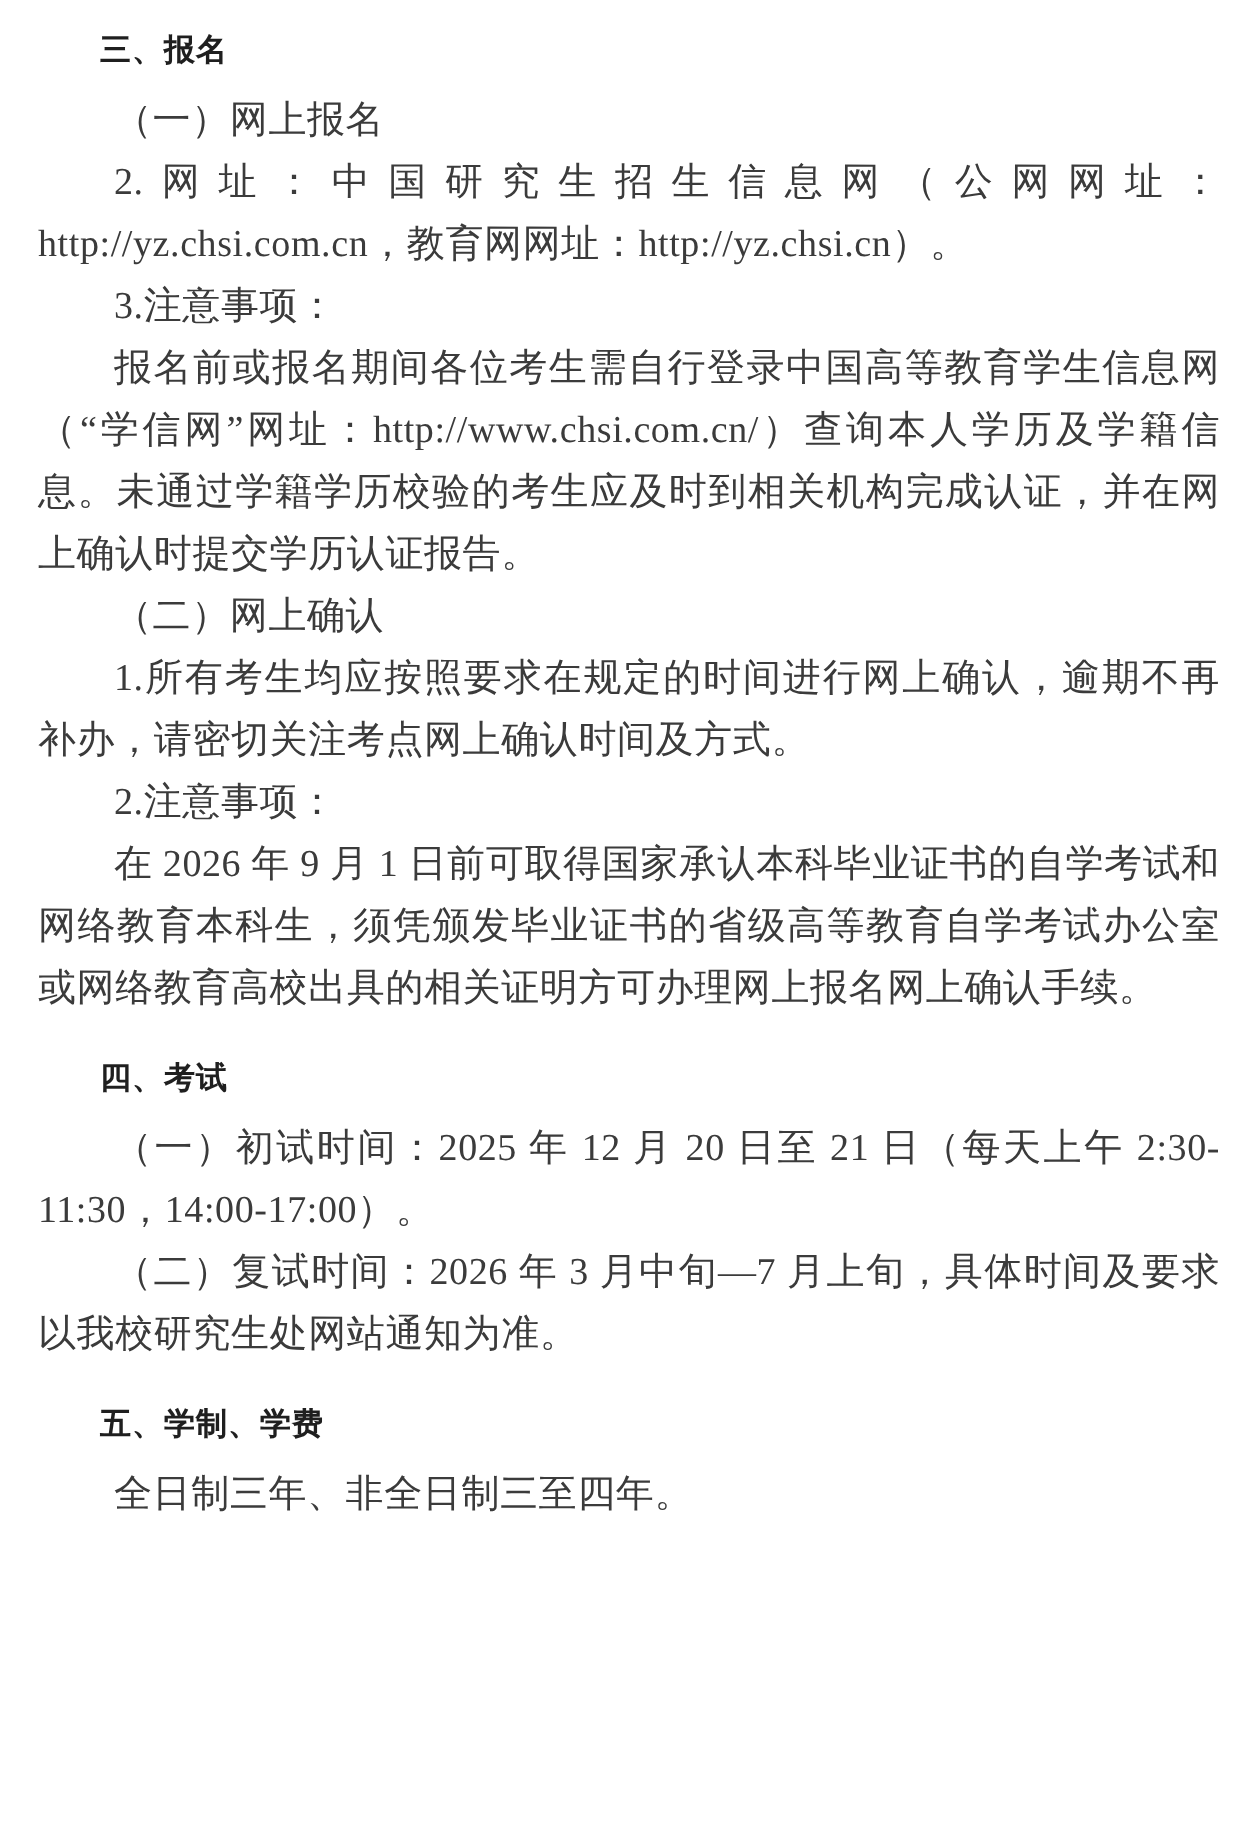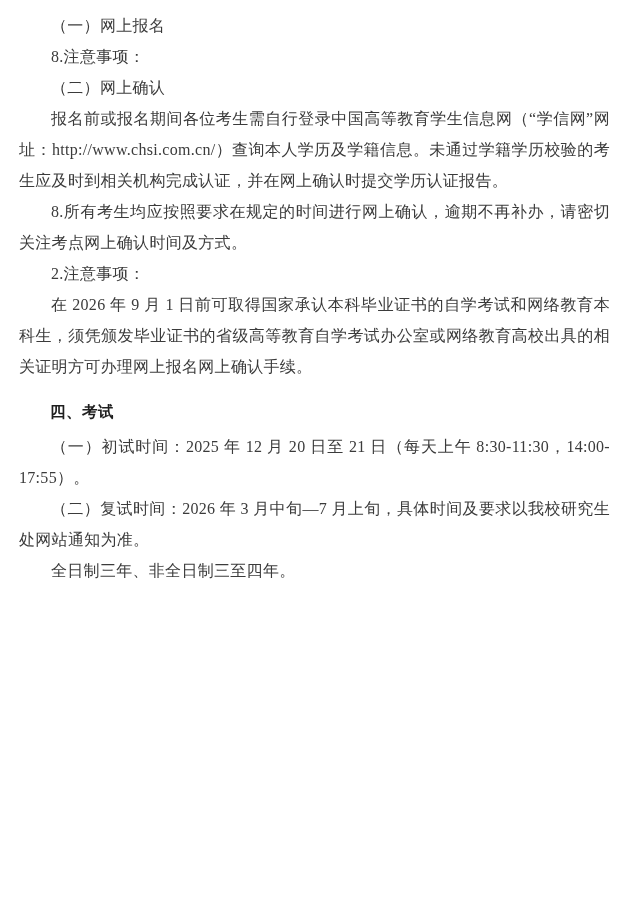--- a/index.html
+++ b/index.html
@@ -14,21 +14,21 @@
   .page {
     box-sizing: border-box;
     width: 629px;
     min-height: 916px;
     padding: 10px 19px 24px 19px;
     background: #ffffff;
     font-family: "Liberation Serif", serif;
   }
   .para {
     margin: 0;
-    font-size: 16px;
+    font-size: 19px;
     line-height: 31px;
     color: #3b3b3b;
     text-align: justify;
     text-indent: 2em;
     letter-spacing: 0.3px;
   }
   .heading {
     margin: 14px 0 4px 0;
     font-size: 15.5px;
     line-height: 31px;
@@ -40,24 +40,27 @@
     letter-spacing: 0.5px;
   }
   .heading.first {
     margin-top: 0;
   }
 </style>
 </head>
 <body>
 
 <div class="page">
+  <h3 class="heading first">三、报名</h3>
   <p class="para">（一）网上报名</p>
-  <p class="para">8.注意事项：</p>
+  <p class="para">2.网址：中国研究生招生信息网（公网网址：http://yz.chsi.com.cn，教育网网址：http://yz.chsi.cn）。</p>
+  <p class="para">3.注意事项：</p>
+  <p class="para">报名前或报名期间各位考生需自行登录中国高等教育学生信息网（“学信网”网址：http://www.chsi.com.cn/）查询本人学历及学籍信息。未通过学籍学历校验的考生应及时到相关机构完成认证，并在网上确认时提交学历认证报告。</p>
   <p class="para">（二）网上确认</p>
-  <p class="para">报名前或报名期间各位考生需自行登录中国高等教育学生信息网（“学信网”网址：http://www.chsi.com.cn/）查询本人学历及学籍信息。未通过学籍学历校验的考生应及时到相关机构完成认证，并在网上确认时提交学历认证报告。</p>
-  <p class="para">8.所有考生均应按照要求在规定的时间进行网上确认，逾期不再补办，请密切关注考点网上确认时间及方式。</p>
+  <p class="para">1.所有考生均应按照要求在规定的时间进行网上确认，逾期不再补办，请密切关注考点网上确认时间及方式。</p>
   <p class="para">2.注意事项：</p>
   <p class="para">在 2026 年 9 月 1 日前可取得国家承认本科毕业证书的自学考试和网络教育本科生，须凭颁发毕业证书的省级高等教育自学考试办公室或网络教育高校出具的相关证明方可办理网上报名网上确认手续。</p>
   <h3 class="heading">四、考试</h3>
-  <p class="para">（一）初试时间：2025 年 12 月 20 日至 21 日（每天上午 8:30-11:30，14:00-17:55）。</p>
+  <p class="para">（一）初试时间：2025 年 12 月 20 日至 21 日（每天上午 2:30-11:30，14:00-17:00）。</p>
   <p class="para">（二）复试时间：2026 年 3 月中旬—7 月上旬，具体时间及要求以我校研究生处网站通知为准。</p>
+  <h3 class="heading">五、学制、学费</h3>
   <p class="para">全日制三年、非全日制三至四年。</p>
 </div>
 
 </body></html>

